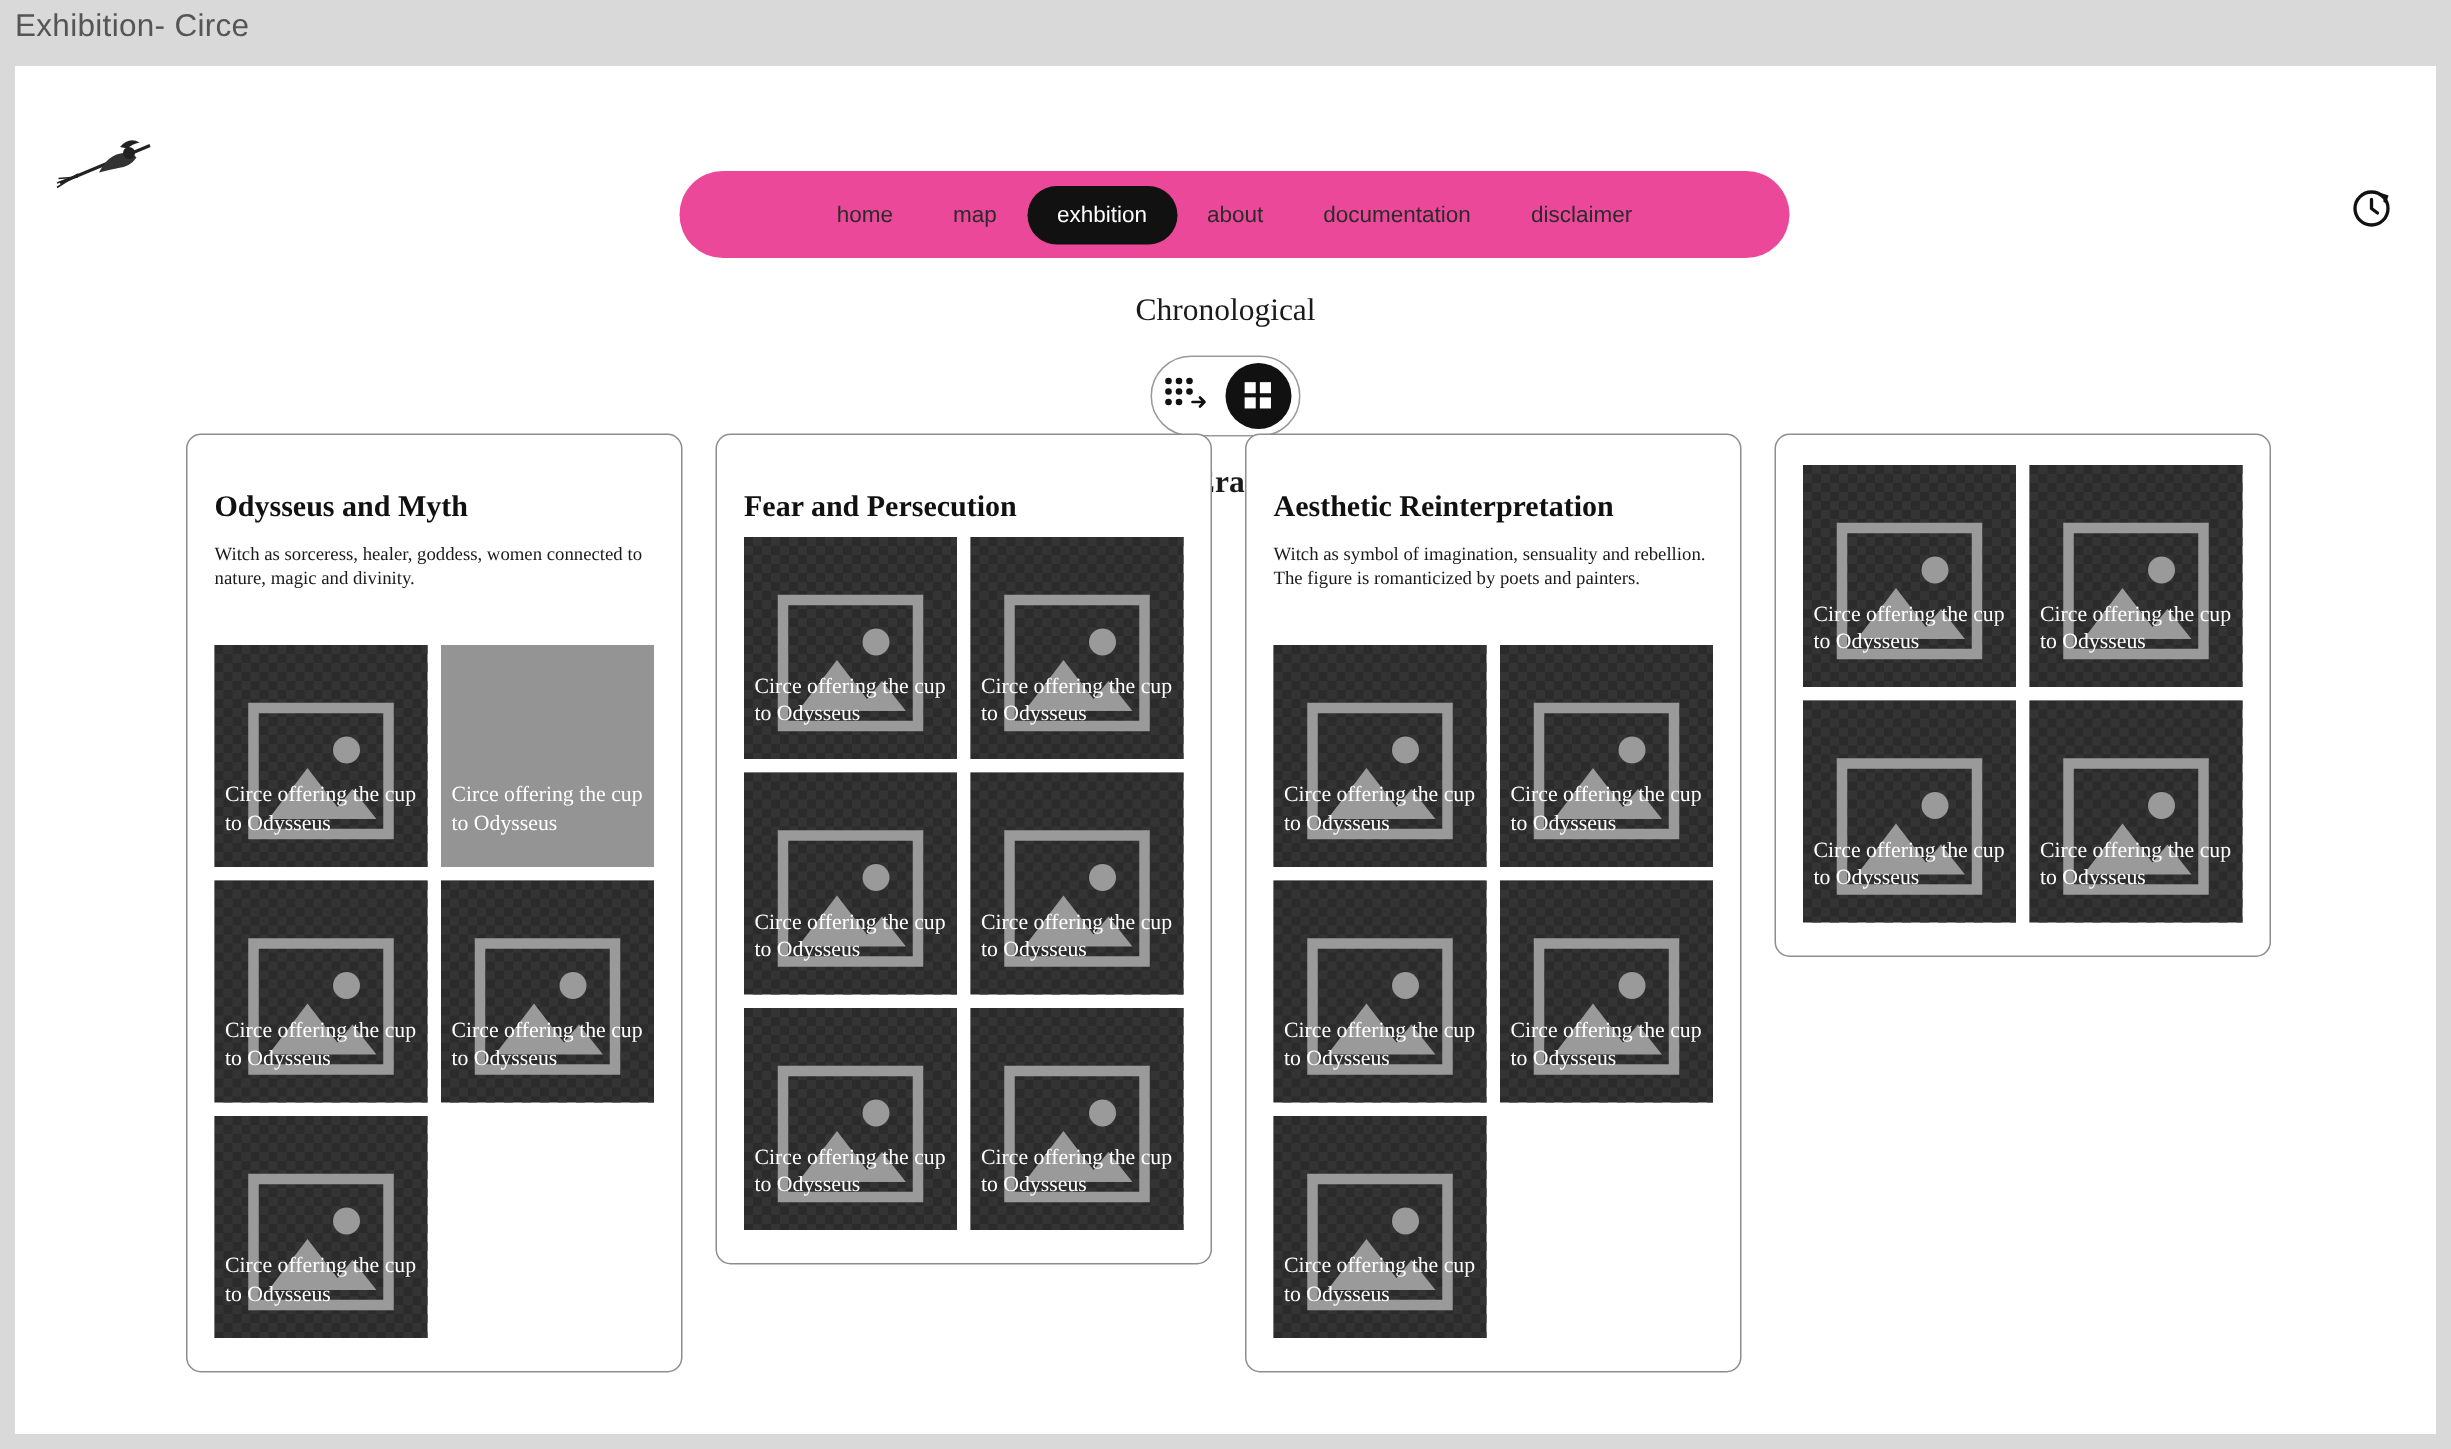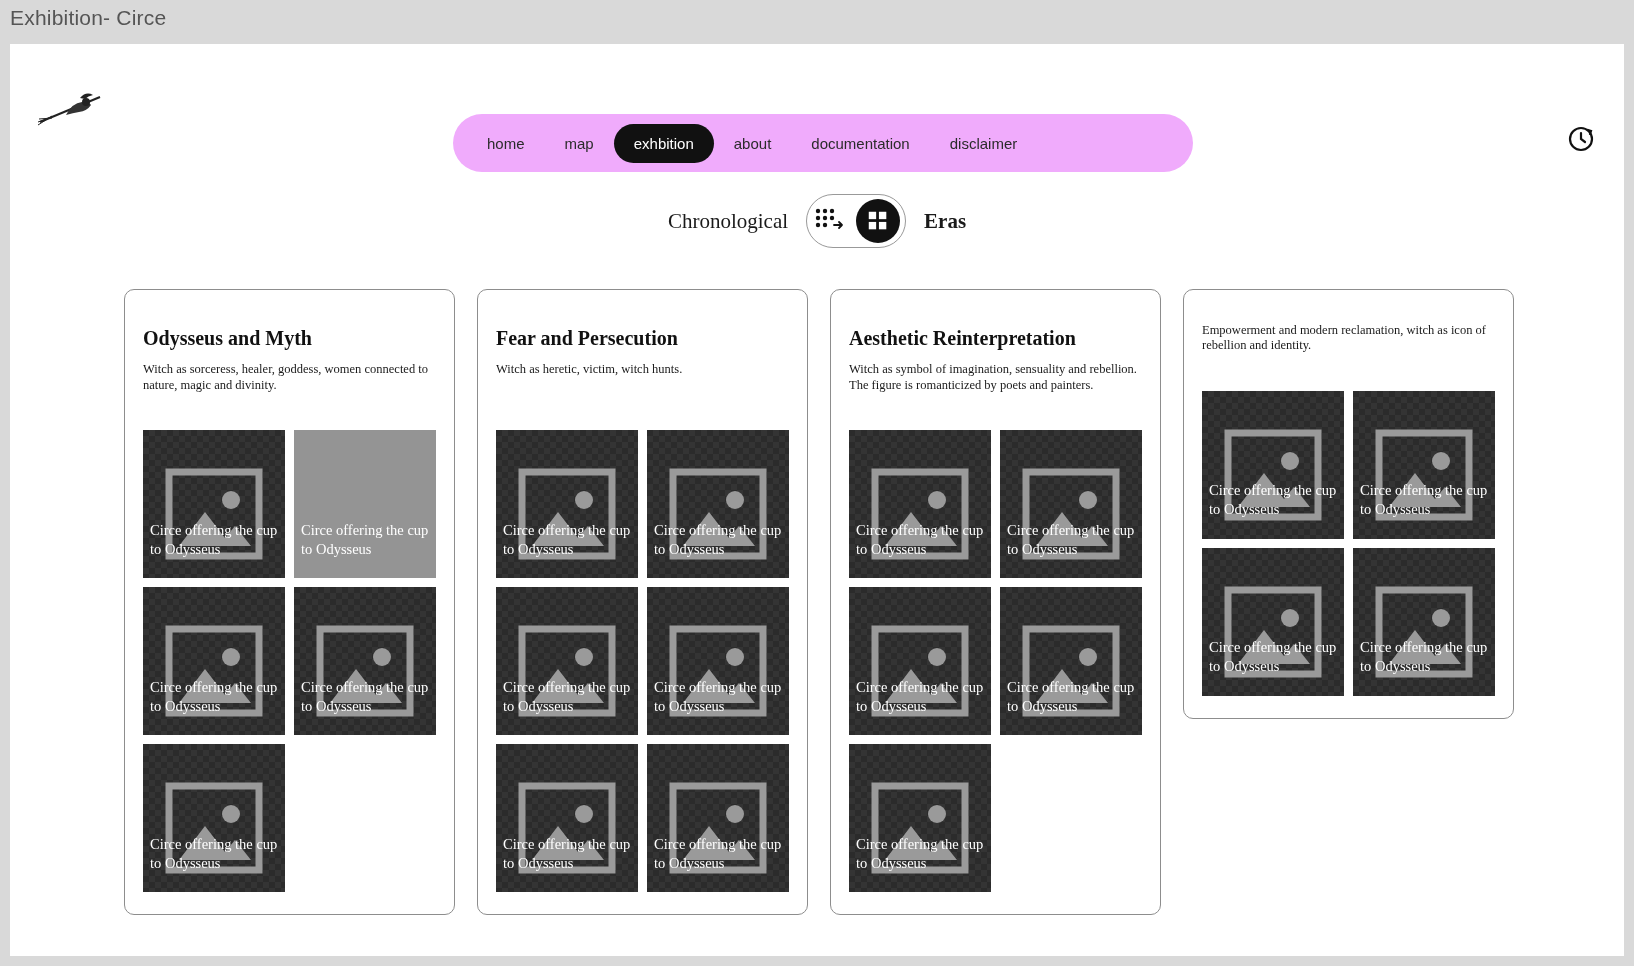--- a/index.html
+++ b/index.html
@@ -32,25 +32,25 @@
   }
   .logo {
     position: absolute;
     left: 26px; top: 45px;
     width: 70px; height: 38px;
   }
   .nav {
     position: absolute;
     left: 443px; top: 70px;
     width: 740px; height: 58px;
-    background: #f0abfc;
+    background: #ec4899;
     border-radius: 29px;
     display: flex;
     align-items: center;
-    justify-content: flex-start;
+    justify-content: center;
     padding: 4px 14px;
   }
   .nav-item {
     font-size: 15px;
     color: #2b2b2b;
     padding: 11px 20px;
     border-radius: 20px;
     cursor: pointer;
     white-space: nowrap;
   }
@@ -65,20 +65,21 @@
     cursor: pointer;
   }
   
   .toggle-row {
     position: absolute;
     top: 150px; left: 0; right: 0;
     display: flex;
     align-items: center;
     justify-content: center;
     gap: 18px;
+    flex-direction: column;
   }
   .toggle-label {
     font-family: "Liberation Serif", serif;
     font-size: 21px;
     color: #1a1a1a;
   }
   .toggle-label.bold { font-weight: bold; }
   .toggle-switch {
     width: 100px; height: 54px;
     border: 1.5px solid #999;
@@ -283,21 +284,20 @@
                 <path d="M14 78 L40 44 L60 70 L70 58 L86 78 Z" fill="#9a9a9a"></path>
               </svg>
           </span>
           <div class="card-caption">Circe offering the cup to Odysseus</div>
         </div>
       </div>
     </section>
 
     <section class="era-col">
       <h2 class="era-title">Fear and Persecution</h2>
-      <p class="era-desc">Witch as heretic, victim, witch hunts.</p>
       <div class="card-grid">
         <div class="card">
           <span class="card-ph">
             <svg viewBox="0 0 98 92" width="98" height="92">
                 <rect x="4" y="4" width="90" height="84" fill="none" stroke="#9a9a9a" stroke-width="7"></rect>
                 <circle cx="66" cy="32" r="9" fill="#9a9a9a"></circle>
                 <path d="M14 78 L40 44 L60 70 L70 58 L86 78 Z" fill="#9a9a9a"></path>
               </svg>
           </span>
           <div class="card-caption">Circe offering the cup to Odysseus</div>
@@ -406,21 +406,20 @@
                 <circle cx="66" cy="32" r="9" fill="#9a9a9a"></circle>
                 <path d="M14 78 L40 44 L60 70 L70 58 L86 78 Z" fill="#9a9a9a"></path>
               </svg>
           </span>
           <div class="card-caption">Circe offering the cup to Odysseus</div>
         </div>
       </div>
     </section>
 
     <section class="era-col">
-      <p class="era-desc">Empowerment and modern reclamation, witch as icon of rebellion and identity.</p>
       <div class="card-grid">
         <div class="card">
           <span class="card-ph">
             <svg viewBox="0 0 98 92" width="98" height="92">
                 <rect x="4" y="4" width="90" height="84" fill="none" stroke="#9a9a9a" stroke-width="7"></rect>
                 <circle cx="66" cy="32" r="9" fill="#9a9a9a"></circle>
                 <path d="M14 78 L40 44 L60 70 L70 58 L86 78 Z" fill="#9a9a9a"></path>
               </svg>
           </span>
           <div class="card-caption">Circe offering the cup to Odysseus</div>

